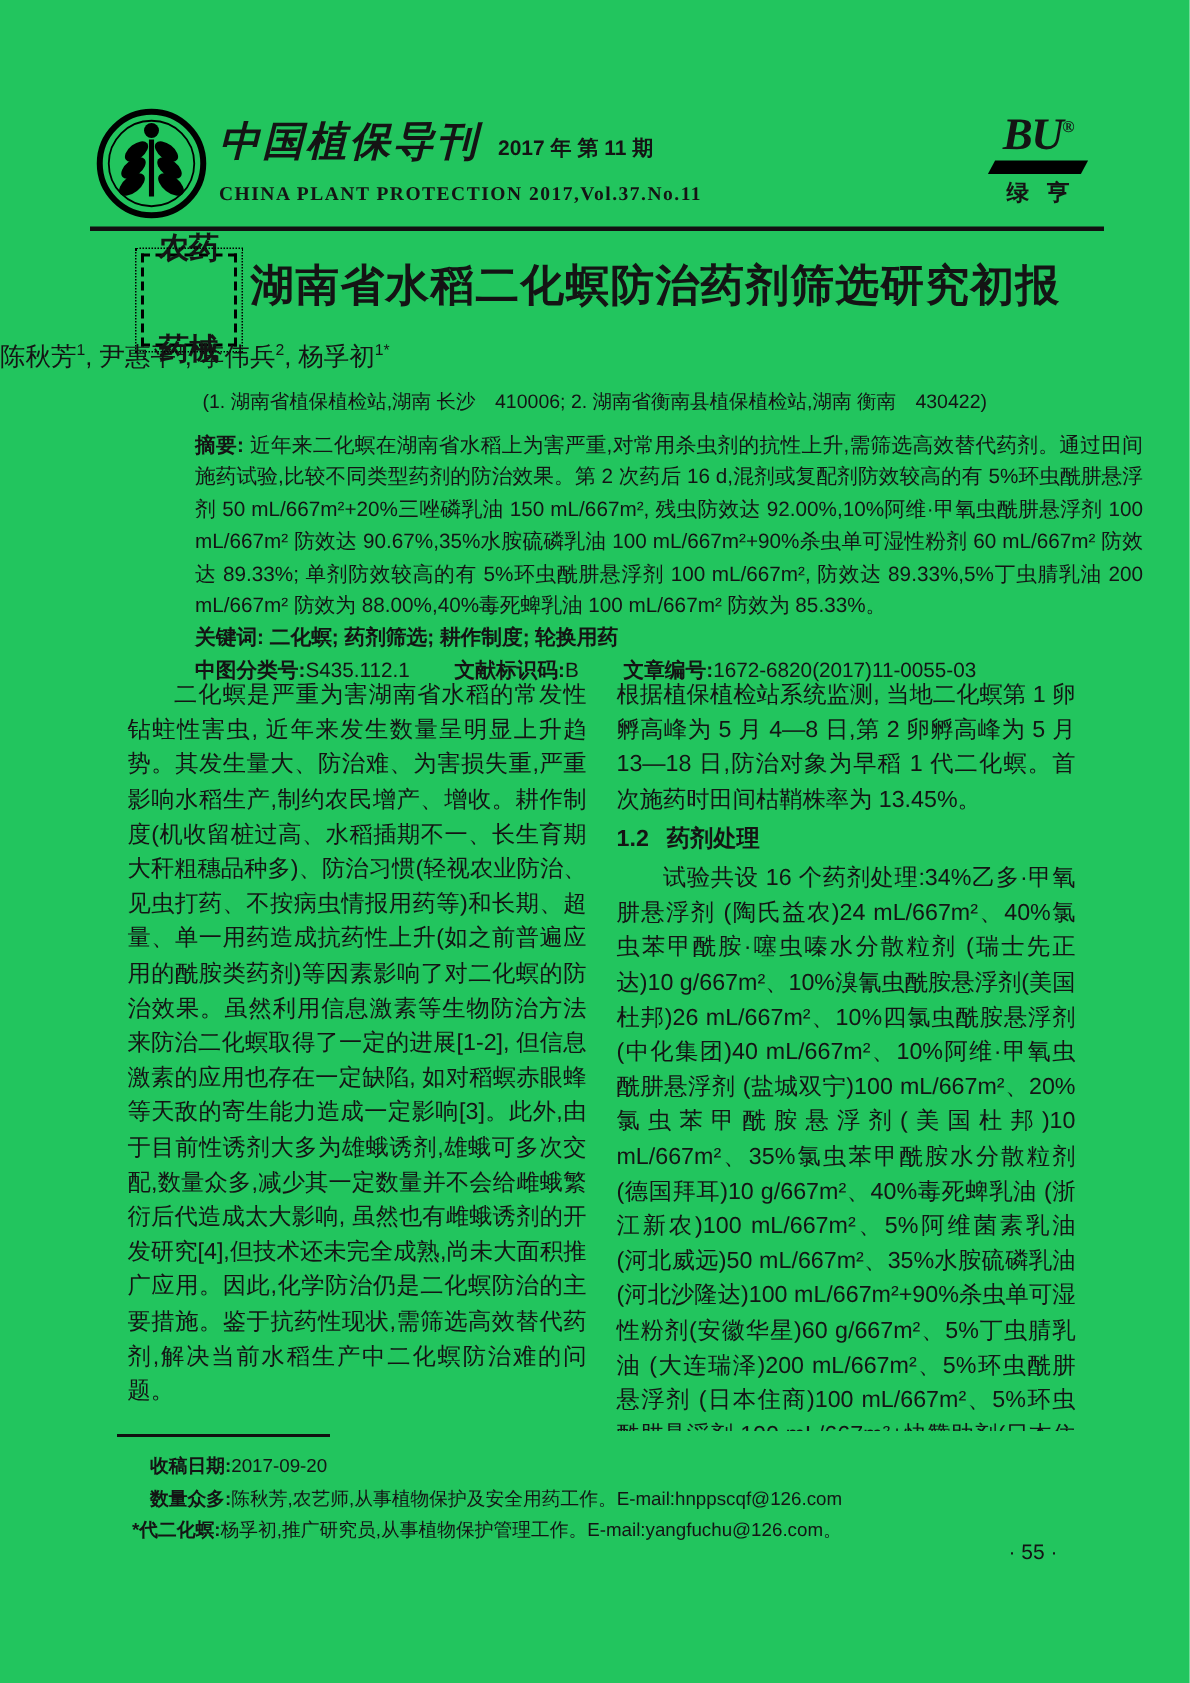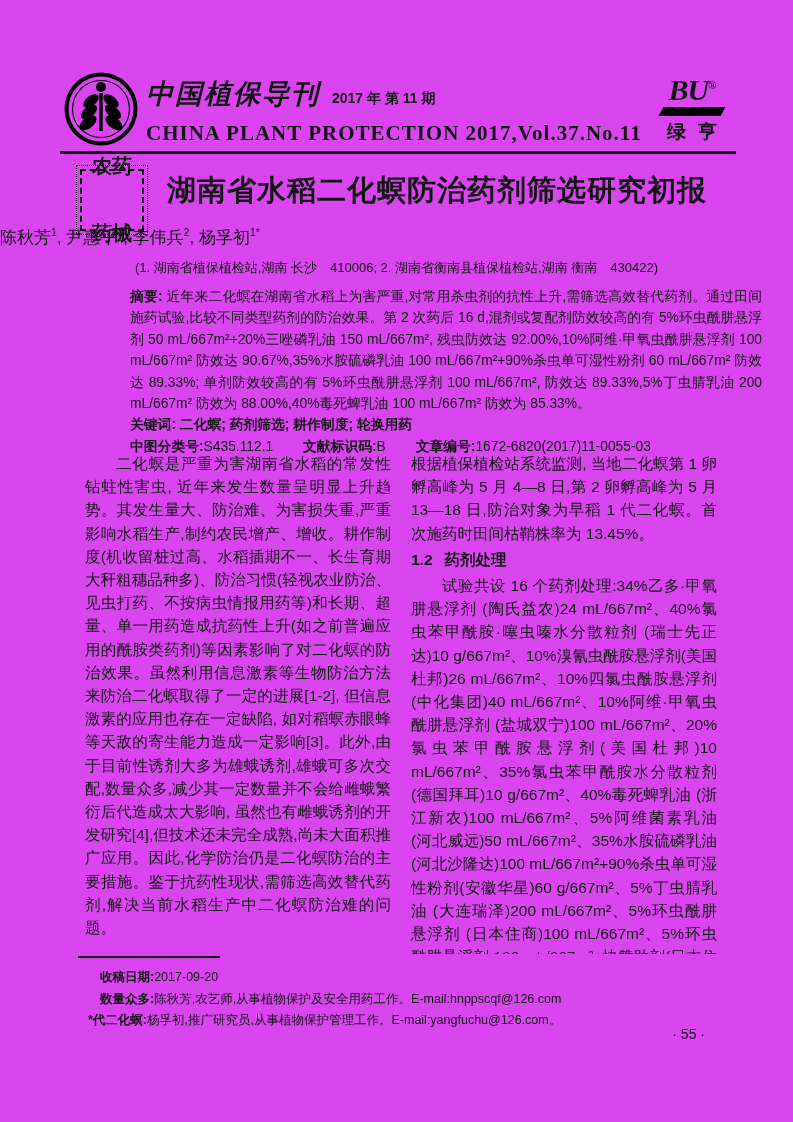--- a/index.html
+++ b/index.html
@@ -1,36 +1,36 @@
 <!DOCTYPE html>
 <html><head>
 <meta charset="utf-8">
 <style>
   * { margin:0; padding:0; box-sizing:border-box; }
   html,body { width:793px; height:1122px; }
   body { background:#ffffff; font-family:"Liberation Sans", sans-serif; color:#141414; position:relative; }
-  .page { position:absolute; inset:0; background:#d946ef; overflow:hidden; }
+  .page { position:absolute; inset:0; background:#22c55e; overflow:hidden; }
 
   
   .header { position:absolute; top:0; left:0; width:100%; }
   .emblem { position:absolute; left:64px; top:72px; width:74px; height:74px; }
   .journal-block { position:absolute; left:146px; top:76px; }
   .journal-line1 { display:flex; align-items:baseline; gap:12px; }
   .journal-cn { font-family:"Liberation Serif", serif; font-style:italic; font-weight:bold; font-size:27px; letter-spacing:2px; }
   .journal-issue { font-size:14px; font-weight:bold; }
-  .journal-en { margin-top:9px; font-family:"Liberation Serif", serif; font-weight:bold; font-size:21px; letter-spacing:1px; }
+  .journal-en { margin-top:9px; font-family:"Liberation Serif", serif; font-weight:bold; font-size:13px; letter-spacing:1px; }
   .header-rule { position:absolute; top:151px; left:60px; width:676px; height:3px; background:#111; }
   .logo-right { position:absolute; right:56px; top:70px; width:90px; text-align:center; }
   .bu-mark { font-family:"Liberation Serif", serif; font-weight:900; font-style:italic; font-size:30px; line-height:30px; letter-spacing:-1px; }
   .bu-reg { font-size:11px; vertical-align:super; font-style:normal; }
   .bu-stroke { width:62px; height:9px; background:#000; margin:2px auto 3px; transform:skewX(-28deg); }
-  .lvheng { font-size:19px; font-weight:bold; letter-spacing:12px; padding-left:12px; }
+  .lvheng { font-size:15px; font-weight:bold; letter-spacing:12px; padding-left:12px; }
 
   
-  .category-box { position:absolute; left:80px; top:169px; width:64px; height:62px; border:2px dashed #000; outline:1px dotted #000; outline-offset:3px; display:flex; flex-direction:column; align-items:center; justify-content:center; font-size:20px; font-weight:bold; line-height:1.35;gap:40px; }
+  .category-box { position:absolute; left:94px; top:169px; width:64px; height:62px; border:2px dashed #000; outline:1px dotted #000; outline-offset:3px; display:flex; flex-direction:column; align-items:center; justify-content:center; font-size:20px; font-weight:bold; line-height:1.35;gap:40px; }
   .article-title { position:absolute; left:158px; top:171px; width:558px; text-align:center; font-size:29px; font-weight:bold; letter-spacing:1px; }
   .authors { position:absolute; left:0; top:226px; width:100%; text-align:left; font-size:17px; }
   .authors sup { font-size:10.5px; }
   .affiliation { position:absolute; left:0; top:259px; width:100%; text-align:center; font-size:13px; }
 
   
   .abstract-block { position:absolute; left:85px; top:286px; width:632px; font-size:13.8px; line-height:21.4px; text-align:justify;margin-left:45px; }
   .abstract-block .lbl { font-weight:bold; }
   .meta-line { margin-top:0; }
   .meta-line .grp { margin-right:26px; }

